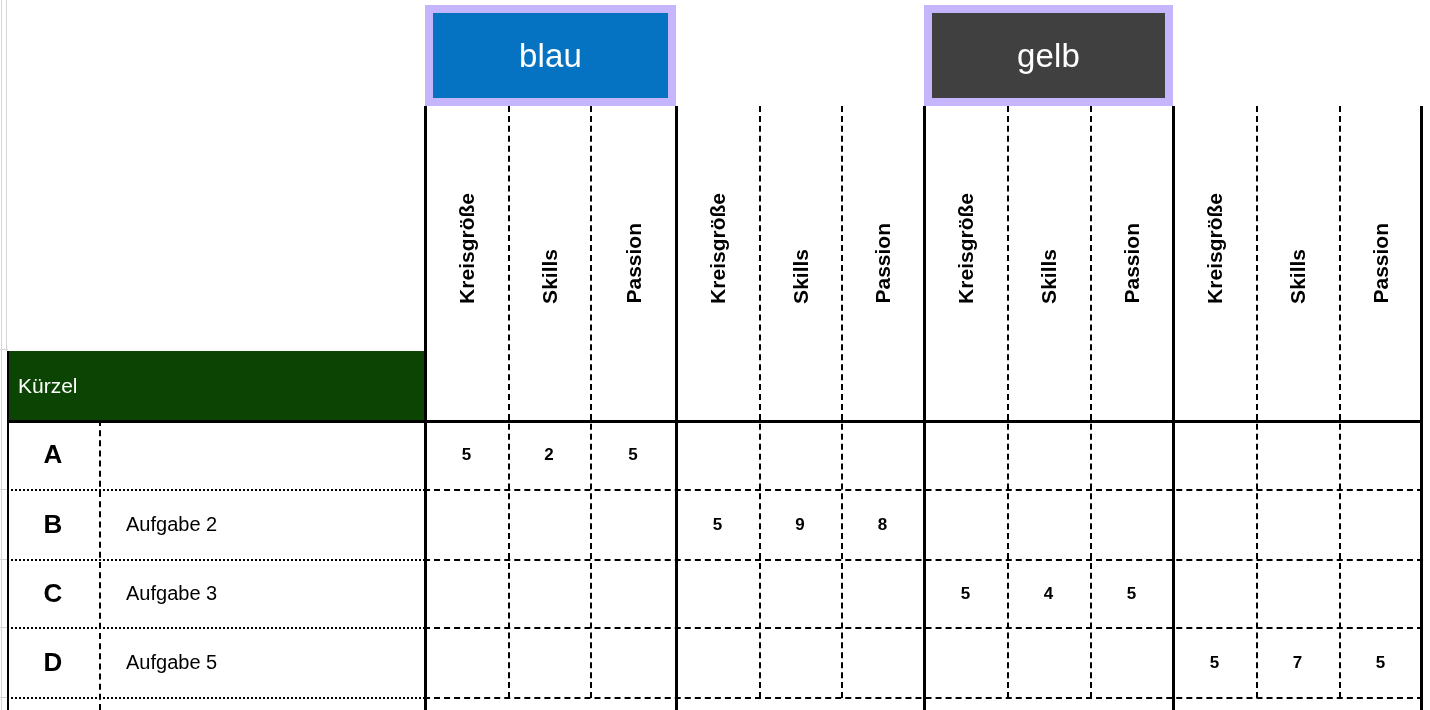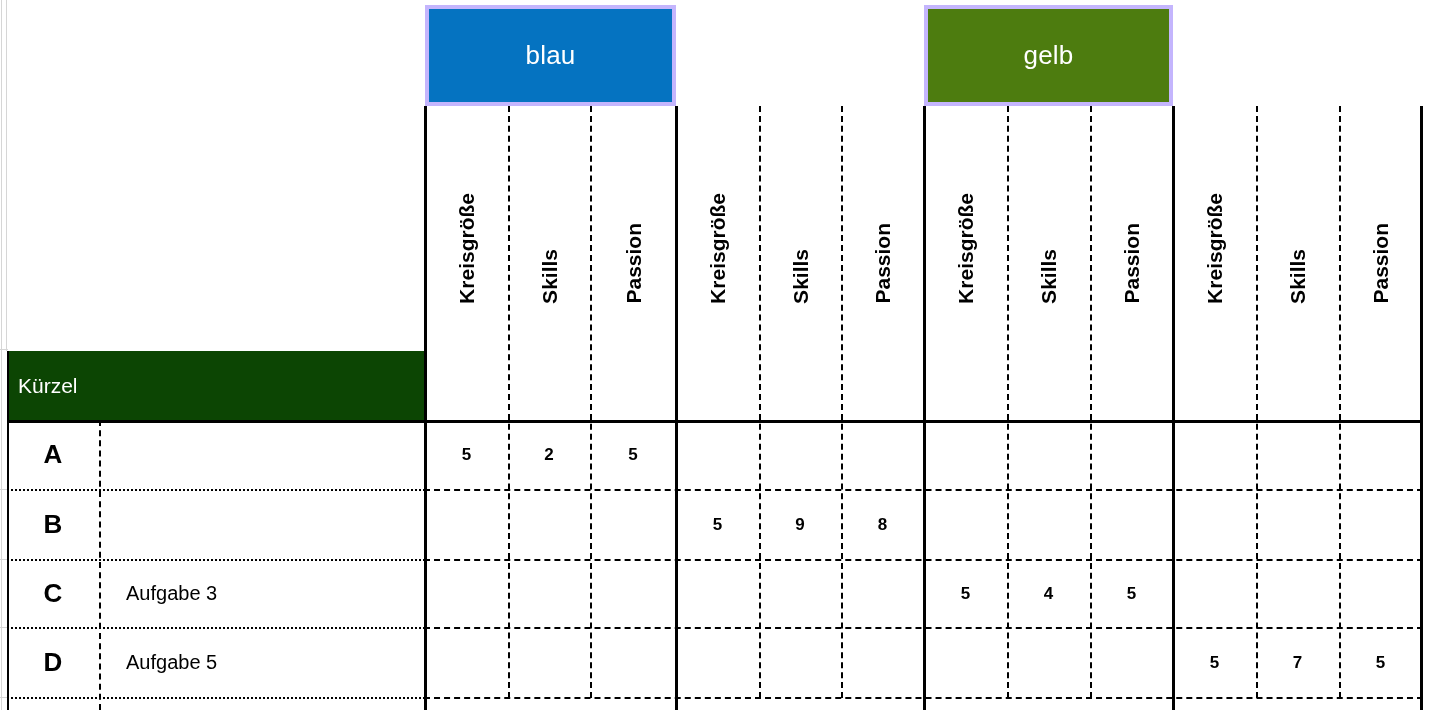--- a/index.html
+++ b/index.html
@@ -12,22 +12,22 @@
   #sheet{position:relative;width:1430px;height:710px;background:#ffffff;}
 
   
   .gridline-v{position:absolute;background:#d6d6d6;width:1px;}
   .gridline-h{position:absolute;background:#d6d6d6;height:1px;}
 
   
   .grp{
     position:absolute;top:5px;height:101px;
     display:flex;align-items:center;justify-content:center;
-    color:#ffffff;font-size:26px;font-weight:400;letter-spacing:.2px;
-    border:4px solid #c4b5fd;box-sizing:border-box;
+    color:#ffffff;font-size:33px;font-weight:400;letter-spacing:.2px;
+    border:8px solid #c4b5fd;box-sizing:border-box;
   }
 
   
   .subband{
     position:absolute;top:106px;height:314px;
     background:#ffffff;box-sizing:border-box;
   }
   .subcell{
     position:absolute;top:0;height:314px;box-sizing:border-box;
     background:transparent;
@@ -97,21 +97,21 @@
   <div class="gridline-v" style="left:6px;top:0;height:351px;"></div>
   <div class="gridline-h" style="left:0;top:349px;width:8px;"></div>
   <div class="gridline-h" style="left:0;top:489px;width:8px;"></div>
   <div class="gridline-h" style="left:0;top:559px;width:8px;"></div>
   <div class="gridline-h" style="left:0;top:627px;width:8px;"></div>
   <div class="gridline-h" style="left:0;top:697px;width:8px;"></div>
 
   <div class="grp" style="left:425px;width:251px;background:#0573c1;">
     <span>blau</span>
   </div>
-  <div class="grp" style="left:924px;width:249px;background:#4d7c0f;">
+  <div class="grp" style="left:924px;width:249px;background:#404040;">
     <span>gelb</span>
   </div>
 
   <div class="subband" style="left:425px;width:997px;"></div>
 
   <div class="subcell" style="left:425px;width:83px;">
     <div class="rot">
         <span>Kreisgröße</span>
       </div>
   </div>
@@ -219,20 +219,21 @@
   <div class="val" style="left:759px;top:420px;width:82px;height:69px;"></div>
   <div class="val" style="left:841px;top:420px;width:83px;height:69px;"></div>
   <div class="val" style="left:924px;top:420px;width:83px;height:69px;"></div>
   <div class="val" style="left:1007px;top:420px;width:83px;height:69px;"></div>
   <div class="val" style="left:1090px;top:420px;width:83px;height:69px;"></div>
   <div class="val" style="left:1173px;top:420px;width:83px;height:69px;"></div>
   <div class="val" style="left:1256px;top:420px;width:83px;height:69px;"></div>
   <div class="val" style="left:1339px;top:420px;width:83px;height:69px;"></div>
 
   <div class="rowlabel" style="left:7px;top:490px;width:92px;height:69px;">B</div>
+  <div class="rowdesc" style="left:100px;top:490px;width:325px;height:69px;">Aufgabe 2</div>
   <div class="val" style="left:425px;top:490px;width:83px;height:69px;"></div>
   <div class="val" style="left:508px;top:490px;width:82px;height:69px;"></div>
   <div class="val" style="left:590px;top:490px;width:86px;height:69px;"></div>
   <div class="val" style="left:676px;top:490px;width:83px;height:69px;">5</div>
   <div class="val" style="left:759px;top:490px;width:82px;height:69px;">9</div>
   <div class="val" style="left:841px;top:490px;width:83px;height:69px;">8</div>
   <div class="val" style="left:924px;top:490px;width:83px;height:69px;"></div>
   <div class="val" style="left:1007px;top:490px;width:83px;height:69px;"></div>
   <div class="val" style="left:1090px;top:490px;width:83px;height:69px;"></div>
   <div class="val" style="left:1173px;top:490px;width:83px;height:69px;"></div>

